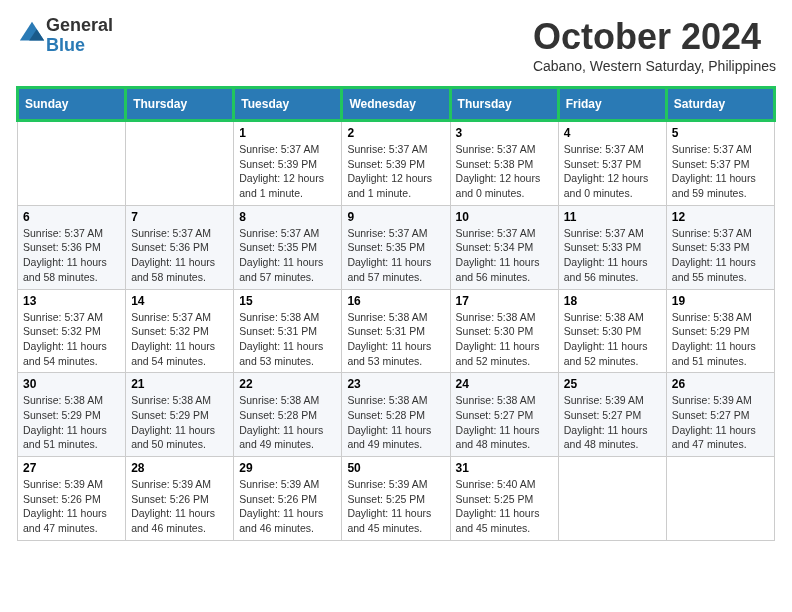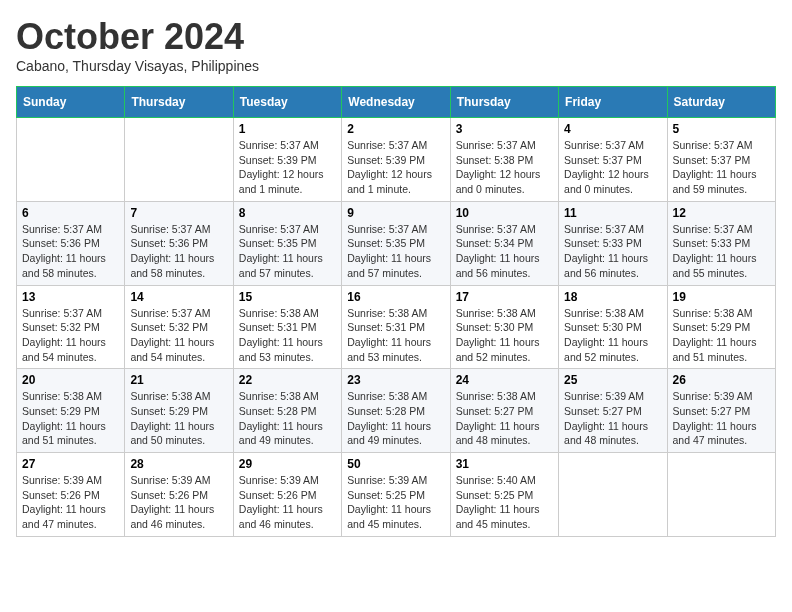--- a/index.html
+++ b/index.html
@@ -49,21 +49,21 @@
       border-collapse: collapse;
       font-size: 11px;
     }
     .calendar th {
       background: #2a7ab5;
       color: #fff;
       text-align: left;
       padding: 8px 6px;
       font-size: 12px;
       font-weight: bold;
-      border: 1px solid #22c55e;
+      border: 3px solid #22c55e;
     }
     .calendar td {
       vertical-align: top;
       padding: 4px 5px;
       border: 1px solid #ccc;
       width: 107px;
       min-height: 70px;
       background: #fff;
     }
     .calendar tr:nth-child(even) td {
@@ -81,23 +81,35 @@
       font-size: 10.5px;
     }
     .empty-cell {
       background: #fff !important;
     }
   </style>
 </head>
 <body>
 
 <div class="header">
+  <div class="logo">
+    <div>
+      <svg class="logo-icon" viewBox="0 0 30 30">
+        <polygon points="15,2 28,22 2,22" fill="#2a7ab5"></polygon>
+        <polygon points="20,10 28,22 12,22" fill="#1a5a8a"></polygon>
+      </svg>
+    </div>
+    <div class="logo-text">
+      <span class="logo-general">General</span><br>
+      <span class="logo-blue">Blue</span>
+    </div>
+  </div>
   <div class="title-block">
     <div class="month-title">October 2024</div>
-    <div class="location-title">Cabano, Thursday Visayas, Philippines</div>
+    <div class="location-title">Cabano, Western Saturday, Philippines</div>
   </div>
 </div>
 
 <table class="calendar">
   <thead>
     <tr>
     <th>Sunday</th>
         <th>Thursday</th>
         <th>Tuesday</th>
         <th>Wednesday</th>
@@ -224,21 +236,21 @@
         </td>
         <td>
           <span class="day-num">19</span>
           <div class="day-info" style="white-space: pre-line;">Sunrise: 5:38 AM
 Sunset: 5:29 PM
 Daylight: 11 hours and 51 minutes.</div>
         </td>
       </tr>
       <tr>
         <td>
-          <span class="day-num">20</span>
+          <span class="day-num">30</span>
           <div class="day-info" style="white-space: pre-line;">Sunrise: 5:38 AM
 Sunset: 5:29 PM
 Daylight: 11 hours and 51 minutes.</div>
         </td>
         <td>
           <span class="day-num">21</span>
           <div class="day-info" style="white-space: pre-line;">Sunrise: 5:38 AM
 Sunset: 5:29 PM
 Daylight: 11 hours and 50 minutes.</div>
         </td>

